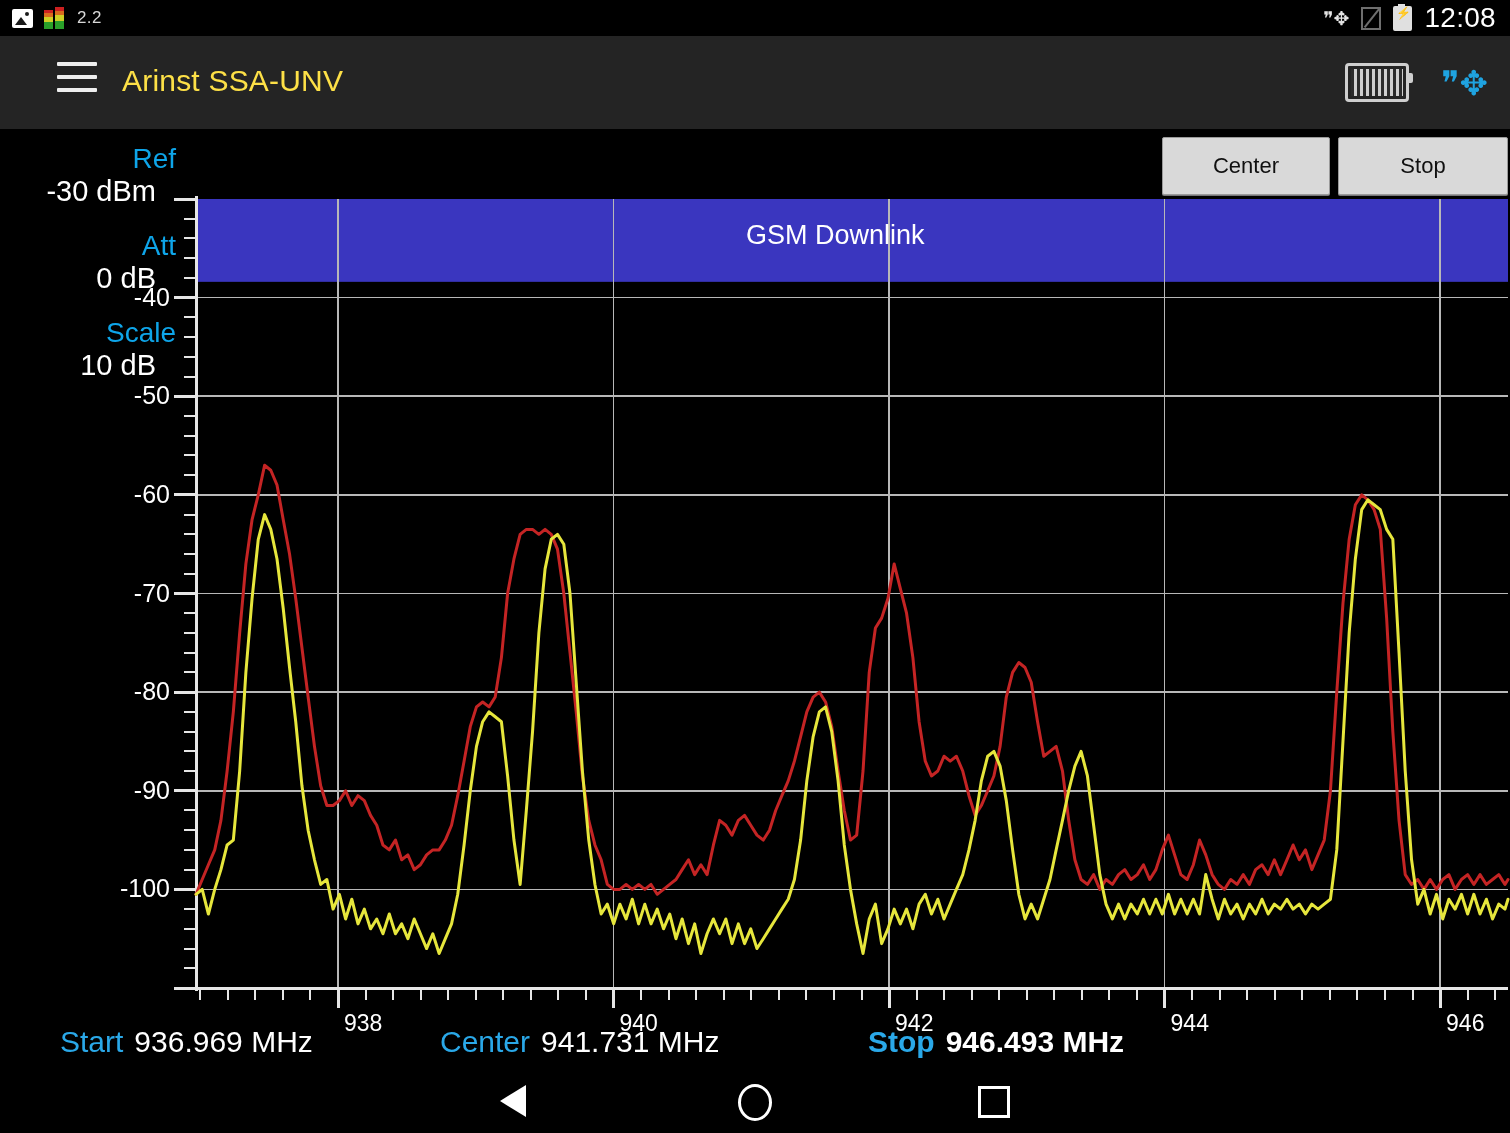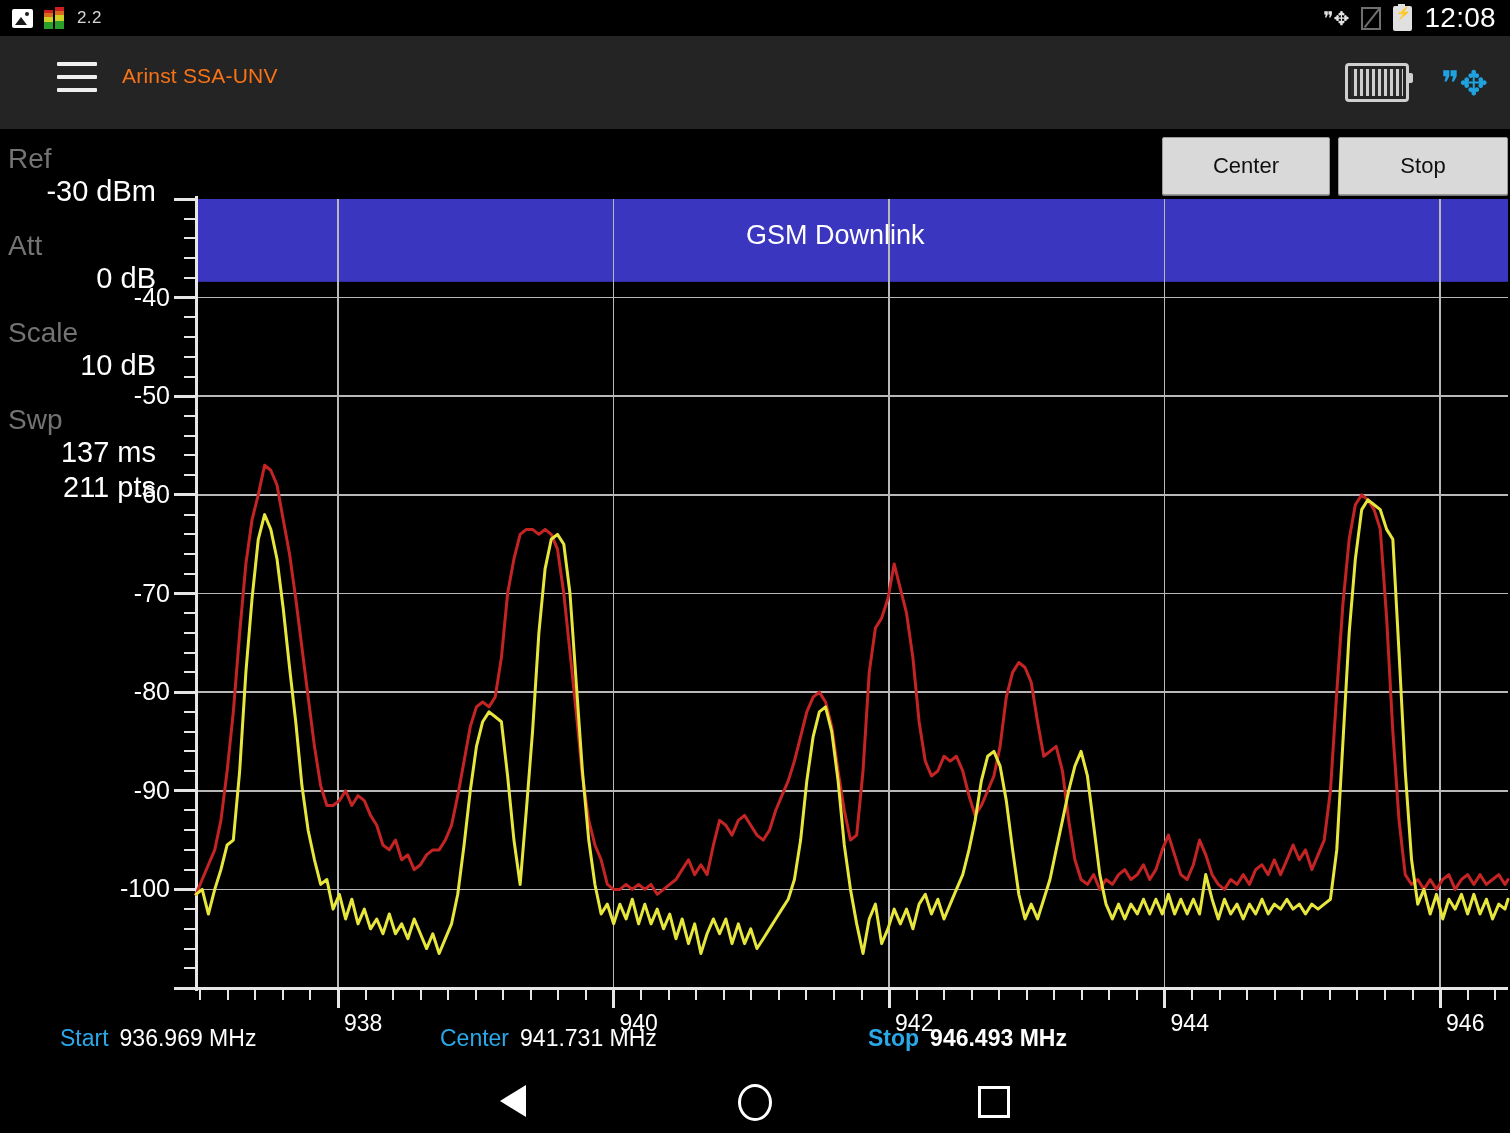--- a/index.html
+++ b/index.html
@@ -22,21 +22,21 @@
   .ic-nosim:after{content:"";position:absolute;left:-3px;top:8px;width:24px;height:2px;background:#6f6f6f;transform:rotate(-52deg);transform-origin:center;}
   .ic-batt{width:15px;height:21px;border:2px solid #e0e0e0;border-radius:2px;position:relative;background:#e0e0e0;}
   .ic-batt:before{content:"";position:absolute;left:3px;top:-4px;width:7px;height:3px;background:#e0e0e0;}
   .ic-batt:after{content:"\26A1";position:absolute;left:1px;top:-1px;font-size:12px;color:#111;line-height:1;}
   .sb-time{color:#fff;font-size:28px;letter-spacing:.3px;}
 
   
   .appbar{position:absolute;left:0;top:36px;width:1510px;height:93px;background:#242424;}
   .hamburger{position:absolute;left:57px;top:26px;width:40px;height:40px;cursor:pointer;}
   .hamburger span{display:block;height:4px;background:#efefef;border-radius:1px;margin-bottom:9px;}
-  .apptitle{position:absolute;left:122px;top:28px;color:#f97316;font-size:21px;letter-spacing:.2px;}
+  .apptitle{position:absolute;left:122px;top:28px;color:#fde047;font-size:30px;letter-spacing:.2px;}
   .ab-right{position:absolute;right:22px;top:0;height:93px;display:flex;align-items:center;gap:32px;}
   .batt-wide{width:52px;height:27px;border:3px solid #cfcfcf;border-radius:4px;position:relative;
     background:repeating-linear-gradient(to right,#cfcfcf 0 3px,#2b2b2b 3px 6px);background-clip:content-box;padding:3px;}
   .batt-wide:after{content:"";position:absolute;right:-7px;top:7px;width:4px;height:10px;background:#cfcfcf;border-radius:0 2px 2px 0;}
   .bt-blue{color:#1fa3e0;font-size:34px;line-height:1;}
 
   
   .content{position:absolute;left:0;top:129px;width:1510px;height:938px;background:#000;}
 
   
@@ -44,30 +44,30 @@
   .maxhold{position:absolute;left:0;top:0;width:1160px;height:66px;display:flex;align-items:center;justify-content:center;
     color:#fff;font-size:28px;}
   .btn{position:absolute;top:8px;height:56px;background:#d9d9d9;color:#101010;font-size:22px;
     display:flex;align-items:center;justify-content:center;border:1px solid #9a9a9a;border-radius:2px;cursor:pointer;
     box-shadow:0 1px 0 #777;}
   .btn-restart{left:1162px;width:166px;}
   .btn-stop{left:1338px;width:168px;}
 
   
   .params{position:absolute;left:0;top:14px;width:176px;color:#fff;}
-  .p-key{color:#737373;font-size:28px;margin-left:8px;}
+  .p-key{color:#0ea5e9;font-size:28px;margin-left:8px;text-align:right;}
   .p-val{font-size:29px;text-align:right;padding-right:20px;}
   .pgroup{margin-bottom:6px;}
 
   
   .plotwrap{position:absolute;left:0;top:0;width:1510px;height:938px;}
   svg.plot{position:absolute;left:0;top:0;}
 
   
-  .freqrow{position:absolute;left:0;top:896px;width:1510px;height:46px;color:#fff;font-size:23px;}
+  .freqrow{position:absolute;left:0;top:896px;width:1510px;height:46px;color:#fff;font-size:30px;}
   .freqitem{position:absolute;top:0;white-space:nowrap;}
   .fk{color:#2aa8e8;margin-right:11px;}
   .fi-start{left:60px;} .fi-center{left:440px;} .fi-stop{left:868px;font-weight:bold;} .fi-span{left:1220px;}
 
   
   .navbar{position:absolute;left:0;top:1067px;width:1510px;height:66px;background:#000;}
   .nav-back{position:absolute;left:500px;top:18px;width:0;height:0;cursor:pointer;
     border-top:16px solid transparent;border-bottom:16px solid transparent;border-right:26px solid #fff;}
   .nav-home{position:absolute;left:738px;top:17px;width:28px;height:31px;border:3px solid #fff;border-radius:50%;cursor:pointer;}
   .nav-recent{position:absolute;left:978px;top:19px;width:26px;height:26px;border:3px solid #fff;cursor:pointer;}
@@ -117,25 +117,20 @@
       <div class="p-key">Ref</div>
       <div class="p-val">-30 dBm</div>
     </div>
     <div class="pgroup" style="margin-top:22px;">
       <div class="p-key">Att</div>
       <div class="p-val">0  dB</div>
     </div>
     <div class="pgroup" style="margin-top:22px;">
       <div class="p-key">Scale</div>
       <div class="p-val">10  dB</div>
-    </div>
-    <div class="pgroup" style="margin-top:22px;">
-      <div class="p-key">Swp</div>
-      <div class="p-val">137 ms</div>
-      <div class="p-val" style="margin-top:2px;">211 pts</div>
     </div>
   </div>
 
   <div class="plotwrap">
     <svg class="plot" id="plot-svg" width="1510" height="938">
         <rect x="196" y="70" width="1312" height="789" fill="#000"></rect>
         <rect x="196" y="70" width="1312" height="82.84500000000003" fill="#3a36bf"></rect>
         <line x1="196" y1="168.625" x2="1508" y2="168.625" stroke="#b8b8b8" stroke-width="1.6" shape-rendering="crispEdges"></line>
         <line x1="196" y1="267.25" x2="1508" y2="267.25" stroke="#b8b8b8" stroke-width="1.6" shape-rendering="crispEdges"></line>
         <line x1="196" y1="365.875" x2="1508" y2="365.875" stroke="#b8b8b8" stroke-width="1.6" shape-rendering="crispEdges"></line>

